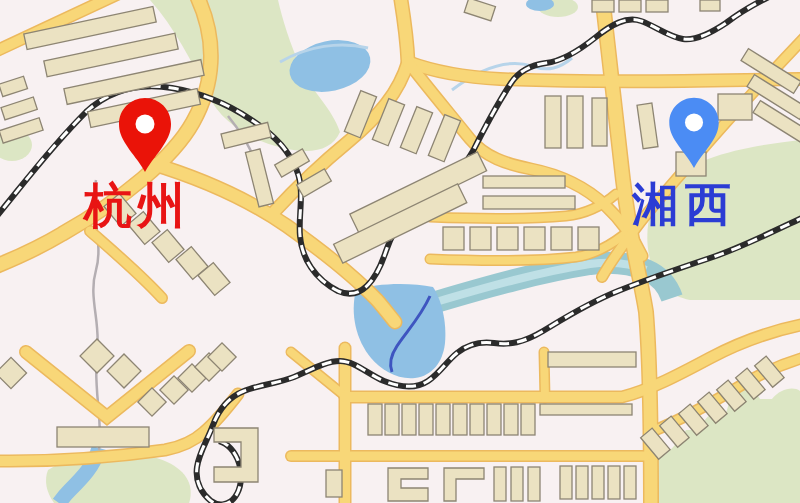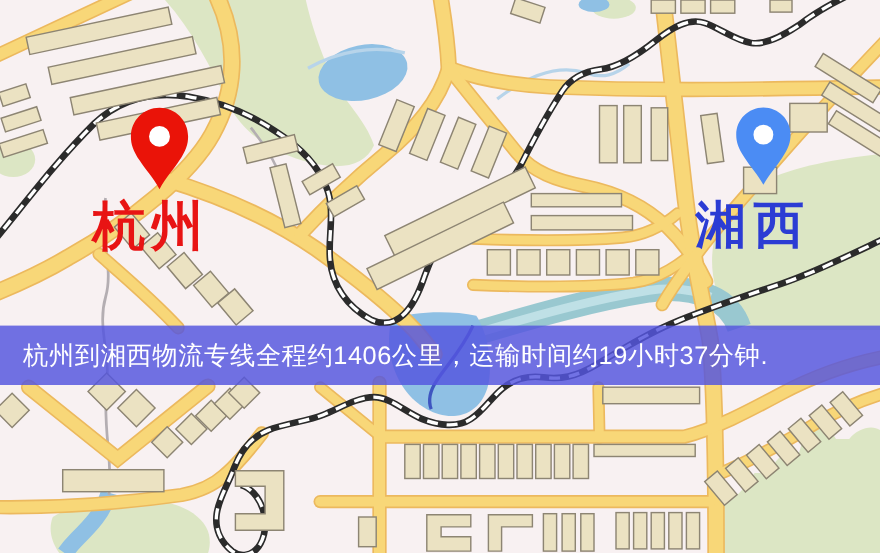--- a/index.html
+++ b/index.html
@@ -219,16 +219,13 @@
     </g>
     <text class="place-label origin-label" x="137" y="222" text-anchor="middle" fill="#e81414">杭州</text>
 
     <g transform="translate(694,168) scale(0.95)">
       <path d="M 0,0 C -6,-11 -13,-18 -18,-26 C -24,-35 -26,-41 -26,-48 C -26,-62.4 -14.4,-74 0,-74 C 14.4,-74 26,-62.4 26,-48 C 26,-41 24,-35 18,-26 C 13,-18 6,-11 0,0 Z" fill="#4b8cf4"></path>
       <circle cx="0" cy="-48" r="9.5" fill="#ffffff"></circle>
     </g>
     <text class="place-label dest-label" x="685" y="220" text-anchor="middle" fill="#2b3cd4">湘西</text>
   </svg>
 
-  <div class="banner">
-    <span>杭州到湘西物流专线全程约1406公里，运输时间约19小时37分钟.</span>
-  </div>
 </div>
 
 </body></html>

